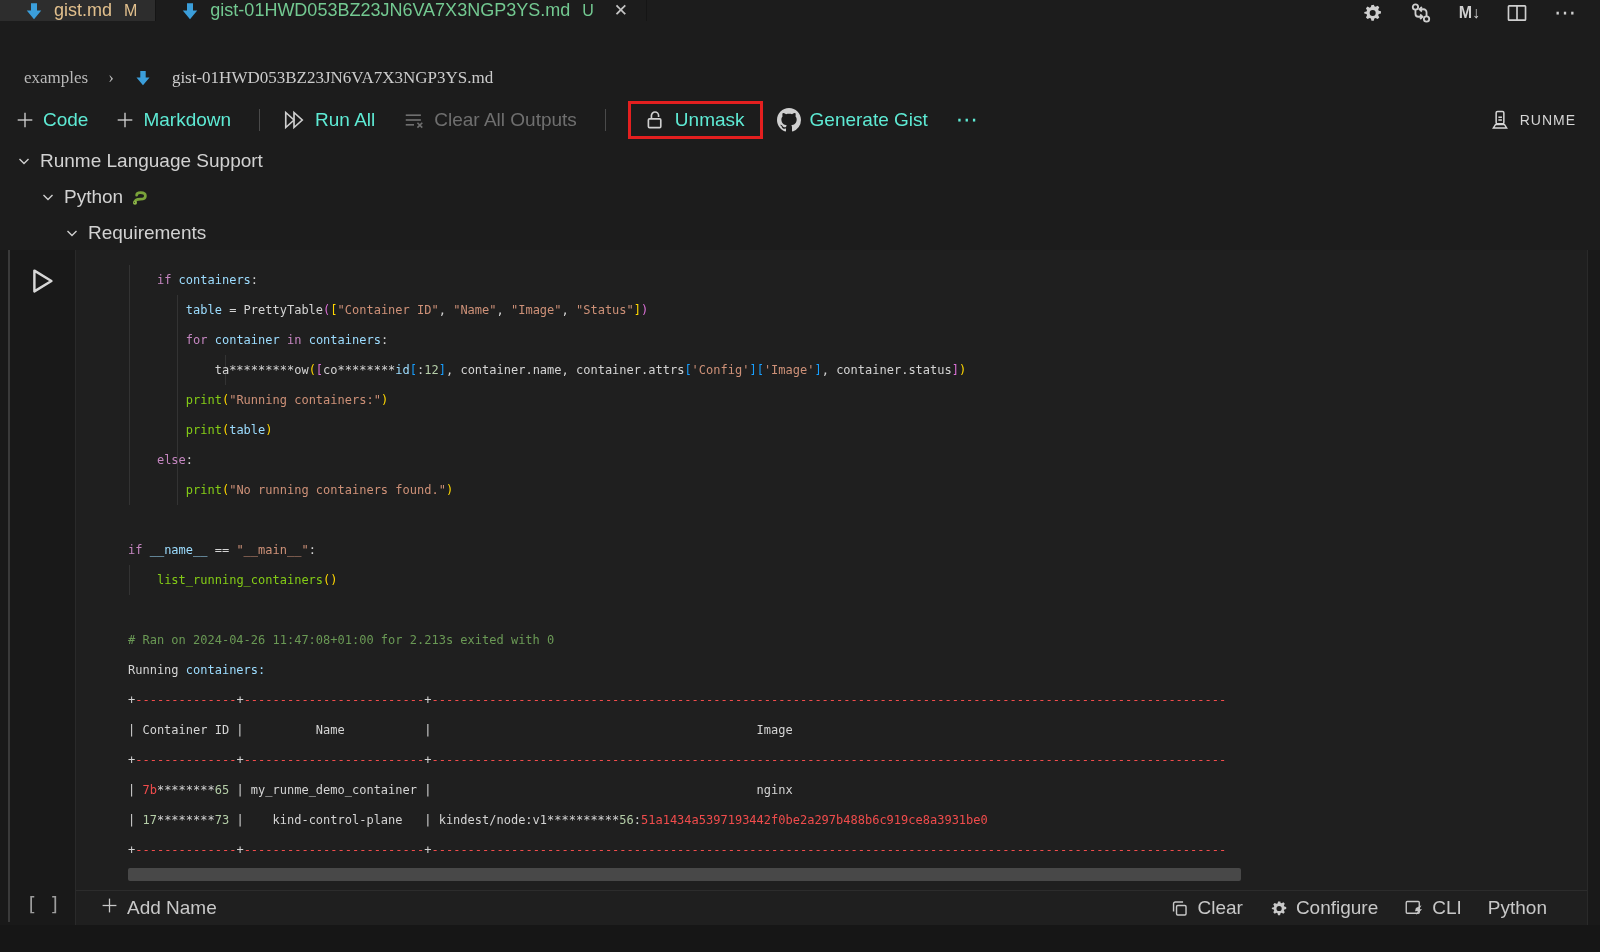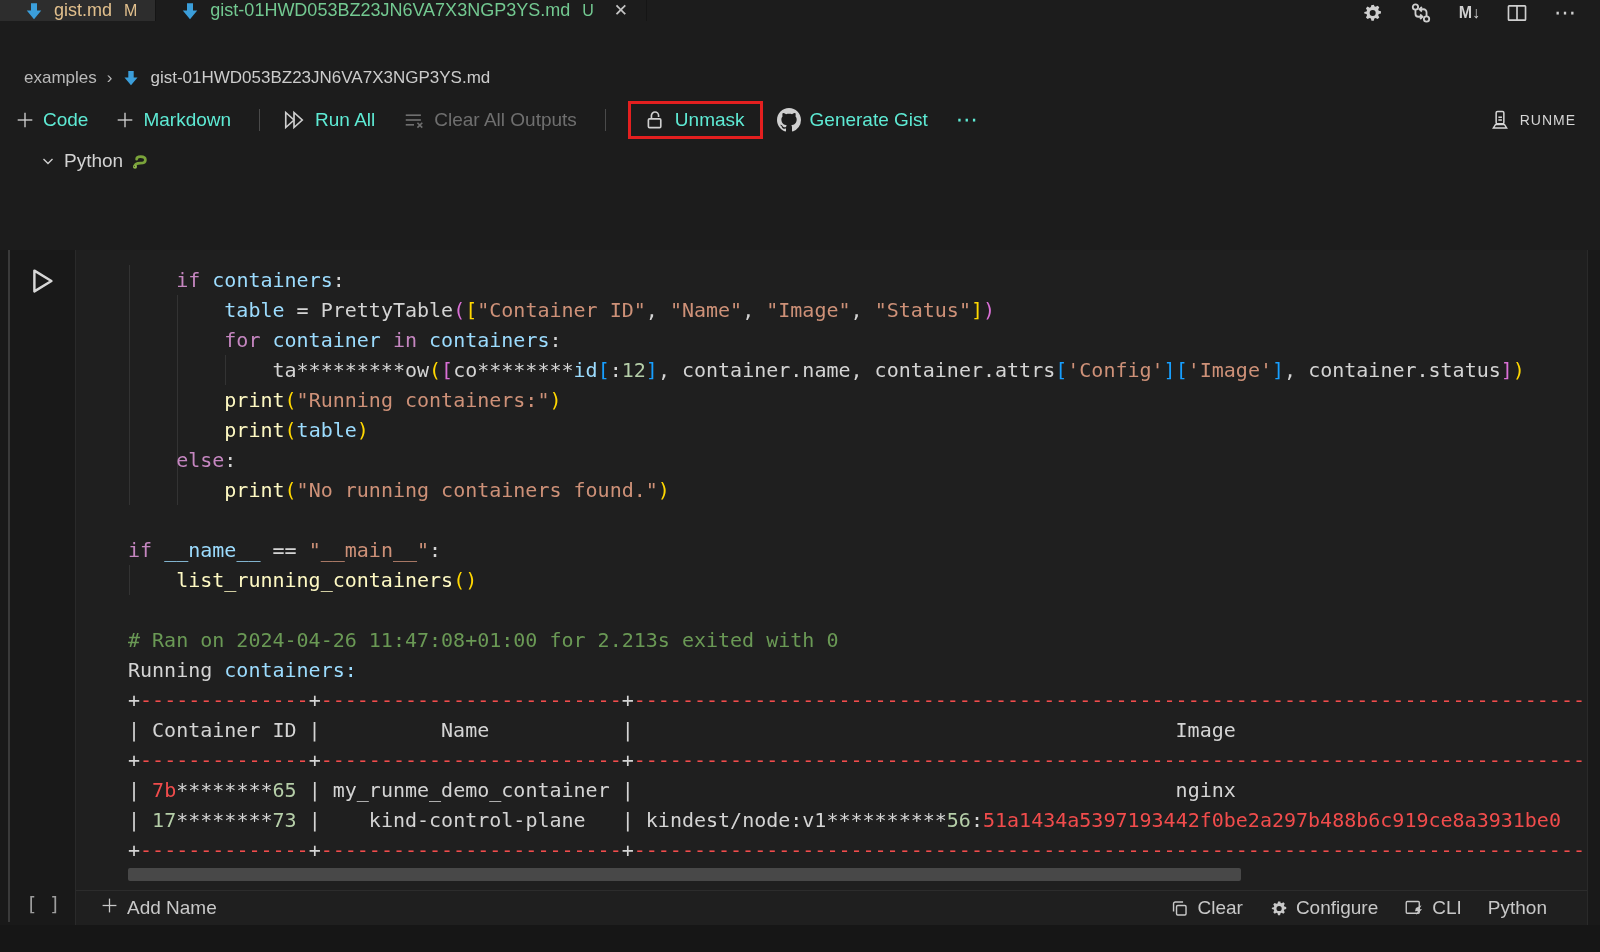--- a/index.html
+++ b/index.html
@@ -16,21 +16,21 @@
   .tab2 .label, .tab2 .badge { color:#73c991; }
   .badge { font-size:16px; margin-left:2px; }
   .close { color:#c5c5c5; font-size:17px; margin-left:10px; }
   .tab-actions { margin-left:auto; display:flex; align-items:center; gap:26px; padding-right:22px; }
   .icon-btn { display:flex; align-items:center; justify-content:center; color:#cfcfcf; cursor:pointer; }
   .mdown { font-size:16px; font-weight:bold; letter-spacing:0; }
   .more-glyph { font-size:22px; letter-spacing:2px; }
 
   
   .breadcrumb { position:absolute; left:0; top:58px; width:1600px; height:39px; background:#1c1c1c;
-    display:flex; align-items:center; padding-left:24px; gap:10px; font-size:17px; color:#b9b9b9; }
+    display:flex; align-items:center; padding-left:24px; gap:20px; font-size:17px; color:#b9b9b9;font-family:Liberation Serif, serif; }
   .breadcrumb .file { color:#cccccc; }
 
   
   .nbtoolbar { position:absolute; left:0; top:97px; width:1600px; height:46px; background:#1c1c1c;
     display:flex; align-items:center; padding:0 24px 0 16px; font-size:19px; }
   .tbtn { display:flex; align-items:center; gap:9px; cursor:pointer; color:#5eead4; margin-right:28px; }
   .tbtn.disabled { color:#6f6f6f; }
   .tsep { width:1px; height:22px; background:#4a4a4a; margin:0 22px 0 0; }
   .unmask-wrap { border:3px solid #e31f1f; padding:5px 15px 5px 13px; margin-right:14px; display:flex; align-items:center; }
   .unmask-wrap .tbtn { margin-right:0;justify-content:space-between; }
@@ -40,29 +40,29 @@
   .outline { position:absolute; left:0; top:143px; width:1600px; height:107px; background:#1c1c1c; }
   .tree-row { display:flex; align-items:center; gap:8px; height:36px; font-size:19px; color:#d2d2d2; cursor:pointer; }
   .t0 { padding-left:16px; } .t1 { padding-left:40px; } .t2 { padding-left:64px; }
 
   
   .editor { position:absolute; left:0; top:250px; width:1600px; height:675px; background:#191919; }
   .focus-bar { position:absolute; left:8px; top:0; width:2px; height:672px; background:#3a3a3a; }
   .run-btn { position:absolute; left:24px; top:14px; width:34px; height:34px; cursor:pointer; }
   .cell { position:absolute; left:75px; top:0; width:1513px; height:675px; background:#1f1f1f;
     border-left:1px solid #2a2a2a; border-right:1px solid #2a2a2a; overflow:hidden; }
-  .mono, .cline { font-family:"DejaVu Sans Mono", monospace; font-size:20px; line-height:30px; white-space:pre; }
+  .mono, .cline { font-family:"DejaVu Sans Mono", monospace; font-size:12px; line-height:30px; white-space:pre; }
   .code-block { position:absolute; left:52px; top:15px; }
   .output-block { position:absolute; left:52px; top:375px; }
   .cline { height:30px; }
   .guide { position:absolute; width:1px; background:#333333; }
 
   
   .tk-pl { color:#d4d4d4; } .tk-kw { color:#c586c0; } .tk-vr { color:#9cdcfe; }
-  .tk-fn { color:#fef9c3; } .tk-st { color:#ce9178; } .tk-nm { color:#b5cea8; }
+  .tk-fn { color:#84cc16; } .tk-st { color:#ce9178; } .tk-nm { color:#b5cea8; }
   .tk-b1 { color:#ffd700; } .tk-b2 { color:#da70d6; } .tk-b3 { color:#179fff; }
   .tk-cm { color:#6a9955; } .tk-rd { color:#f14c4c; } .tk-wh { color:#d4d4d4; }
 
   .hscroll { position:absolute; left:52px; top:618px; width:1113px; height:13px; background:#484848; border-radius:2px; cursor:pointer; }
 
   .cell-footer { position:absolute; left:0; top:640px; width:1513px; height:35px; border-top:1px solid #2c2c2c;
     display:flex; align-items:center; padding:0 42px 0 25px; font-size:19px; color:#c8c8c8; }
   .addname { display:flex; align-items:flex-start; gap:9px; cursor:pointer; }
   .foot-right { margin-left:auto; display:flex; align-items:center; gap:26px; }
   .foot-item { display:flex; align-items:center; gap:8px; cursor:pointer; }
@@ -200,34 +200,50 @@
           <line x1="6.8" y1="6" x2="9.4" y2="6"></line>
           <line x1="6.8" y1="8" x2="9.4" y2="8"></line>
           <path d="M3.2 13.8 h9.6 l-1.6 -2.6 h-6.4 z"></path>
         </svg>
     </span>
     <span>RUNME</span>
   </div>
 </div>
 
 <div class="outline">
+  <div class="tree-row t0">
+    <span>
+        <svg width="16" height="16" viewBox="0 0 16 16" fill="none" stroke="#cfcfcf" stroke-width="1.4">
+          <path d="M3.5 6 L8 10.5 L12.5 6"></path>
+        </svg>
+      </span>
+    <span>Runme Language Support</span>
+  </div>
   <div class="tree-row t1">
     <span>
         <svg width="16" height="16" viewBox="0 0 16 16" fill="none" stroke="#cfcfcf" stroke-width="1.4">
           <path d="M3.5 6 L8 10.5 L12.5 6"></path>
         </svg>
       </span>
     <span>Python</span>
     <span>
       <svg width="20" height="20" viewBox="0 0 16 16" fill="none">
           <path d="M3 12.5 c0-2.2 2.2-2.8 4.5-2.8 s4-0.8 4-2.6 -1.8-2.6-3.8-2.6 -3.2 0.9-3.2 2" stroke="#7aa33a" stroke-width="2.2" stroke-linecap="round"></path>
           <circle cx="3.2" cy="12.6" r="1.6" fill="#8fb84a"></circle>
           <circle cx="2.7" cy="12.2" r="0.4" fill="#1c1c1c"></circle>
         </svg>
     </span>
+  </div>
+  <div class="tree-row t2">
+    <span>
+        <svg width="16" height="16" viewBox="0 0 16 16" fill="none" stroke="#cfcfcf" stroke-width="1.4">
+          <path d="M3.5 6 L8 10.5 L12.5 6"></path>
+        </svg>
+      </span>
+    <span>Requirements</span>
   </div>
 </div>
 
 <div class="editor">
   <div class="focus-bar"></div>
   <div class="run-btn">
     <svg width="34" height="34" viewBox="0 0 18 18" fill="none" stroke="#d7d7d7" stroke-width="1.3" stroke-linejoin="round">
         <path d="M5.5 3.5 L14.5 9 L5.5 14.5 Z"></path>
       </svg>
   </div>

